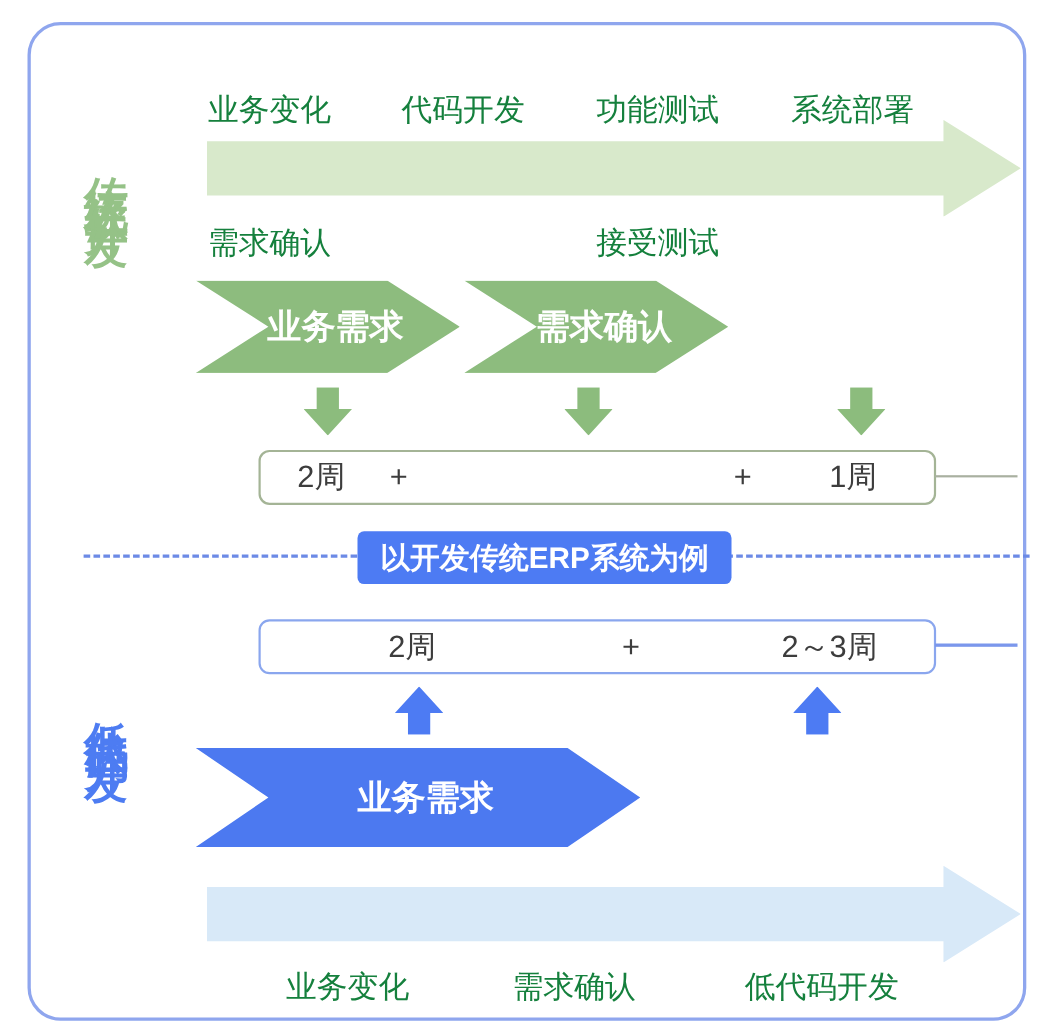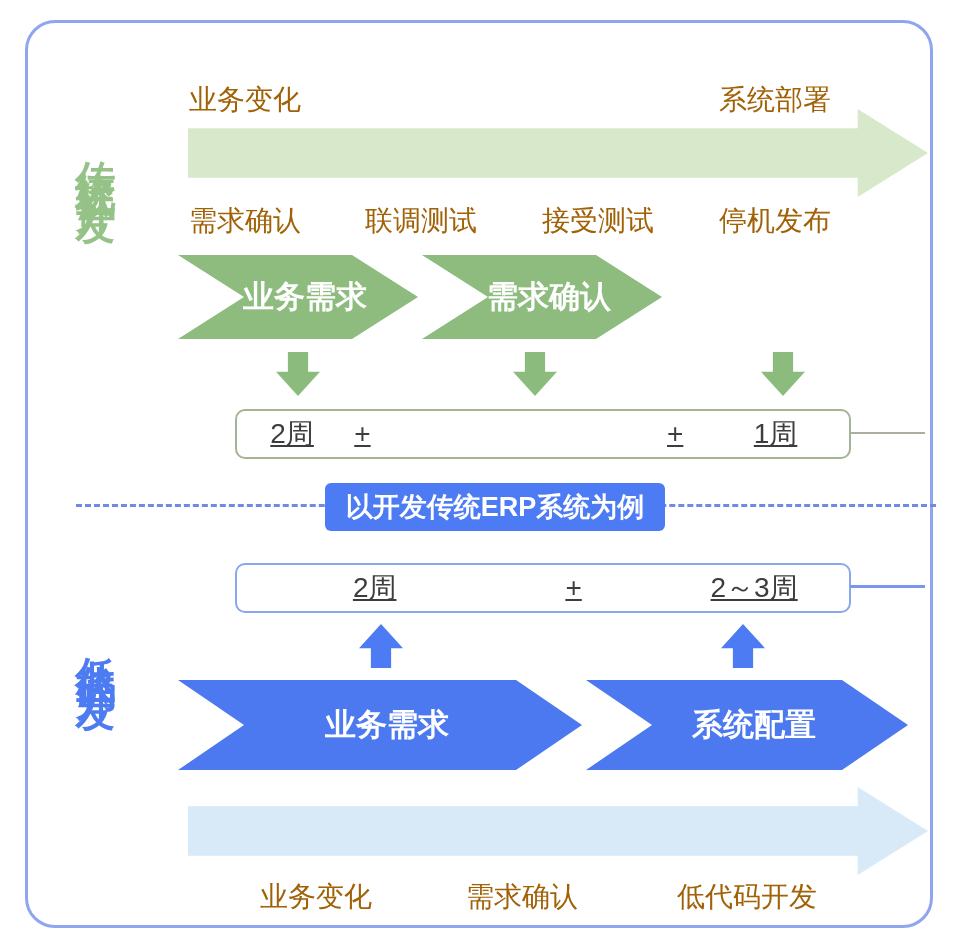--- a/index.html
+++ b/index.html
@@ -15,21 +15,21 @@
   
   .vtitle{
     position:absolute;writing-mode:vertical-rl;text-orientation:upright;
     font-size:40px;font-weight:bold;letter-spacing:9px;line-height:44px;
   }
   .vtitle.green{color:#95c287;left:46px;top:106px;}
   .vtitle.blue{color:#4d7cf2;left:46px;top:602px;}
   
   .label{
     position:absolute;transform:translateX(-50%);white-space:nowrap;
-    font-size:28px;color:#a16207;
+    font-size:28px;color:#15803d;
   }
   
   .banner{
     position:absolute;left:160px;width:740px;height:88px;
     clip-path:polygon(0 22%,90.5% 22%,90.5% 0,100% 50%,90.5% 100%,90.5% 78%,0 78%);
   }
   .banner.green{top:86px;background:#d8e9cb;}
   .banner.blue{top:764px;background:#d8e9f8;}
   
   .chev{
@@ -52,21 +52,21 @@
   }
   
   .dbox{
     position:absolute;left:207px;width:612px;height:46px;background:#ffffff;
     border-radius:10px;
   }
   .dbox.green{top:386px;border:2px solid #a4b496;}
   .dbox.blue{top:540px;border:2px solid #8aa6ee;}
   .dbox span{
     position:absolute;transform:translateX(-50%);top:0;line-height:46px;
-    font-size:28px;color:#3d3d3d;white-space:nowrap;text-decoration:underline;
+    font-size:28px;color:#3d3d3d;white-space:nowrap;
   }
   .leader{position:absolute;left:822px;}
   .leader.green{top:409px;width:75px;height:2px;background:#a9b0a0;}
   .leader.blue{top:562px;width:75px;height:3px;background:#7b97ec;}
   
   .divider{
     position:absolute;left:48px;top:481px;width:860px;height:0;
     border-top:3px dashed #6c8ae6;
   }
   .badge{
@@ -77,28 +77,28 @@
   }
 </style>
 </head>
 <body>
 
 <div class="card">
 
   <div class="vtitle green">传统软件开发</div>
 
   <div class="label" style="left:217px;top:58px">业务变化</div>
+  <div class="label" style="left:393px;top:58px">代码开发</div>
+  <div class="label" style="left:570px;top:58px">功能测试</div>
   <div class="label" style="left:747px;top:58px">系统部署</div>
 
   <div class="banner green"></div>
 
   <div class="label" style="left:217px;top:179px">需求确认</div>
-  <div class="label" style="left:393px;top:179px">联调测试</div>
   <div class="label" style="left:570px;top:179px">接受测试</div>
-  <div class="label" style="left:747px;top:179px">停机发布</div>
 
   <div class="chev green" style="left:150px;width:240px">
     <span>业务需求</span>
   </div>
   <div class="chev green" style="left:394px;width:240px">
     <span>需求确认</span>
   </div>
 
   <div class="arr down" style="left:248px"></div>
   <div class="arr down" style="left:485px"></div>
@@ -123,23 +123,20 @@
   <div class="leader blue"></div>
 
   <div class="arr up" style="left:331px"></div>
   <div class="arr up" style="left:693px"></div>
 
   <div class="vtitle blue">低代码开发</div>
 
   <div class="chev blue" style="left:150px;width:404px">
     <span>业务需求</span>
   </div>
-  <div class="chev blue" style="left:558px;width:322px">
-    <span>系统配置</span>
-  </div>
 
   <div class="banner blue"></div>
 
   <div class="label" style="left:288px;top:855px">业务变化</div>
   <div class="label" style="left:494px;top:855px">需求确认</div>
   <div class="label" style="left:719px;top:855px">低代码开发</div>
 
 </div>
 
 </body></html>

